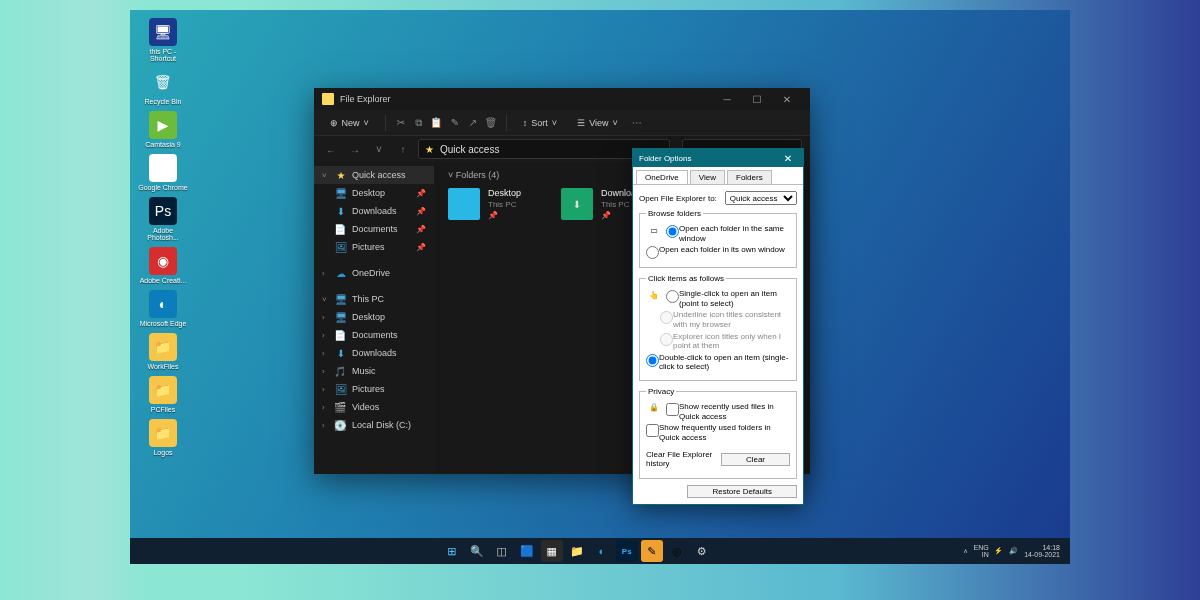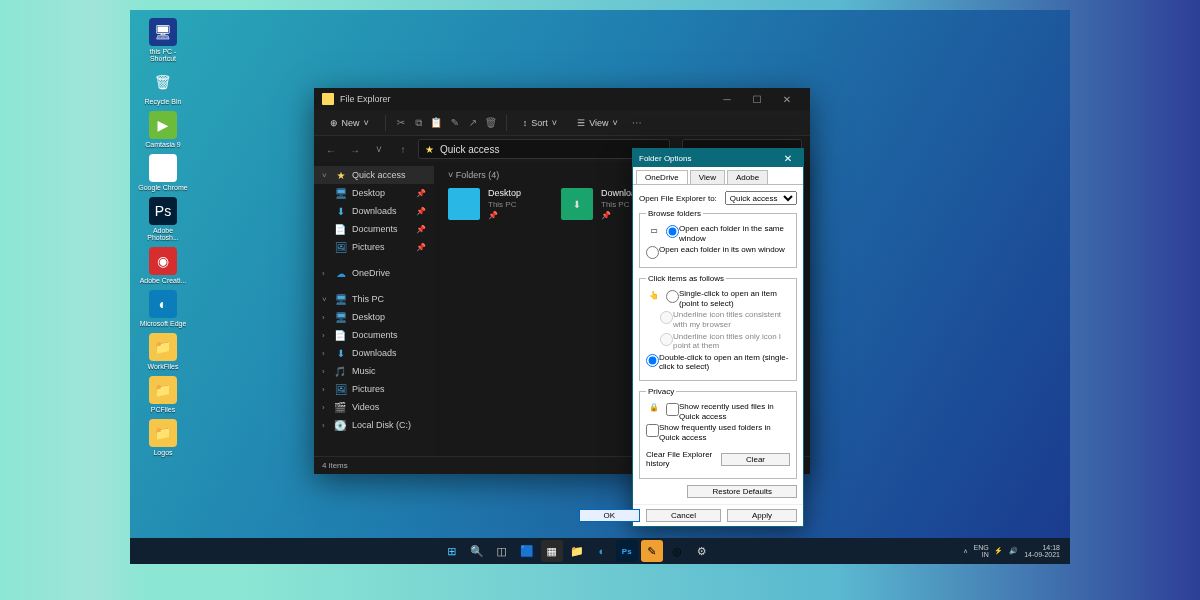--- a/index.html
+++ b/index.html
@@ -243,37 +243,31 @@
             <div class="ficon" style="background:#29b7e6"></div>
             <div class="flabel">Desktop<br><span class="sub">This PC</span><br><span class="sub">📌</span></div>
           </div>
           <div class="folder">
             <div class="ficon" style="background:#1aa36a">⬇</div>
             <div class="flabel">Downloads<br><span class="sub">This PC</span><br><span class="sub">📌</span></div>
           </div>
         </div>
     </div>
   </div>
-  <div class="statusbar">
-    <span>4 items</span>
-    <span class="spacer"></span>
-    <div class="viewbtn"></div>
-    <div class="viewbtn"></div>
-  </div>
 </div>
 
 <div class="dialog">
   <div class="dlgtitle">
     <span>Folder Options</span>
     <div class="close">✕</div>
   </div>
   <div class="tabs">
     <div class="tab active">OneDrive</div>
     <div class="tab">View</div>
-    <div class="tab">Adobe</div>
+    <div class="tab">Folders</div>
   </div>
   <div class="pane">
     <div class="row">
       <span>Open File Explorer to:</span>
       <select><option>Quick access</option></select>
     </div>
     <fieldset>
         <legend>Browse folders</legend>
       <div class="fsicon">▭</div>
       <label class="opt">
@@ -291,21 +285,21 @@
       <label class="opt">
           <input type="radio" style="">
           <span>Single-click to open an item (point to select)</span>
         </label>
       <label class="opt indent disabled">
           <input type="radio" disabled="" style="">
           <span>Underline icon titles consistent with my browser</span>
         </label>
       <label class="opt indent disabled">
           <input type="radio" disabled="" style="">
-          <span>Underline icon titles only icon I point at them</span>
+          <span>Explorer icon titles only when I point at them</span>
         </label>
       <label class="opt">
           <input type="radio" checked="" style="">
           <span>Double-click to open an item (single-click to select)</span>
         </label>
     </fieldset>
     <fieldset>
         <legend>Privacy</legend>
       <div class="fsicon" style="color:#2a70d0">🔒</div>
       <label class="opt">
@@ -315,25 +309,20 @@
       <label class="opt">
           <input type="checkbox" style="">
           <span>Show frequently used folders in Quick access</span>
         </label>
       <div class="row" style="margin-top:8px">
         <span style="flex:1">Clear File Explorer history</span>
         <button class="dbtn">Clear</button>
       </div>
     </fieldset>
     <div style="text-align:right"><button class="dbtn">Restore Defaults</button></div>
-  </div>
-  <div class="dlgbuttons">
-    <button class="dbtn primary">OK</button>
-    <button class="dbtn">Cancel</button>
-    <button class="dbtn">Apply</button>
   </div>
 </div>
 
 <div class="taskbar">
   <div style="width:60px"></div>
   <div class="tcenter">
     <div class="tkicon" style="color:#4cc2ff">⊞</div>
     <div class="tkicon" style="color:#ccc">🔍</div>
     <div class="tkicon" style="color:#ccc">◫</div>
     <div class="tkicon">🟦</div>

